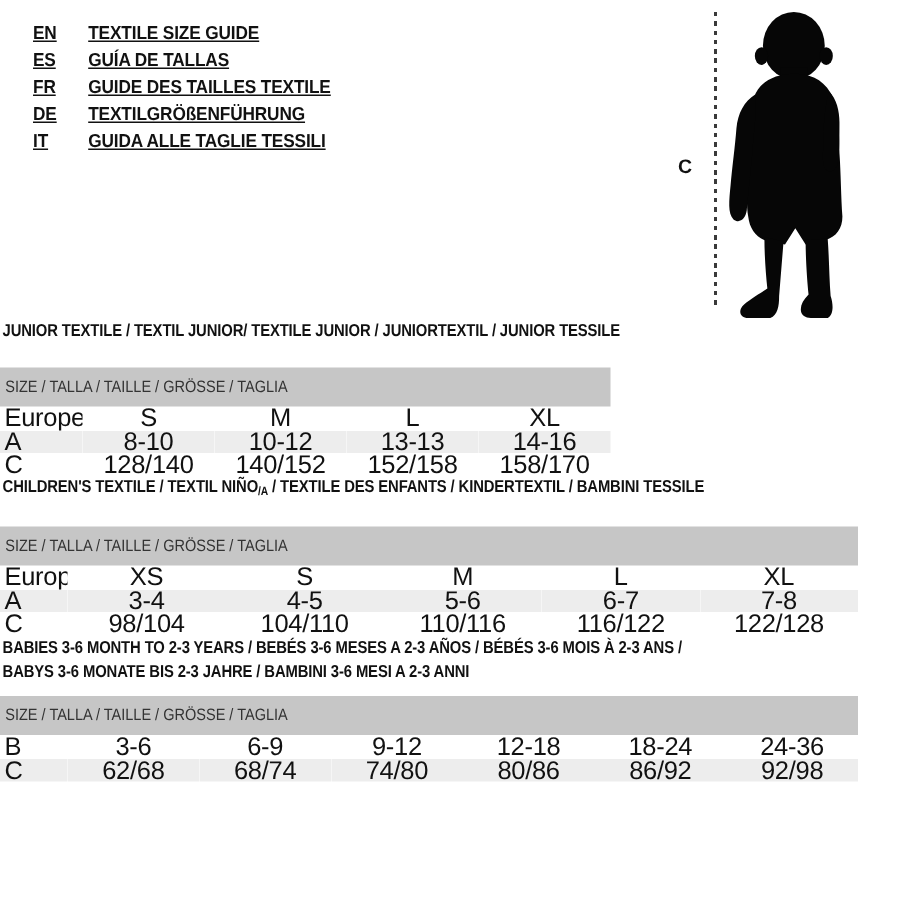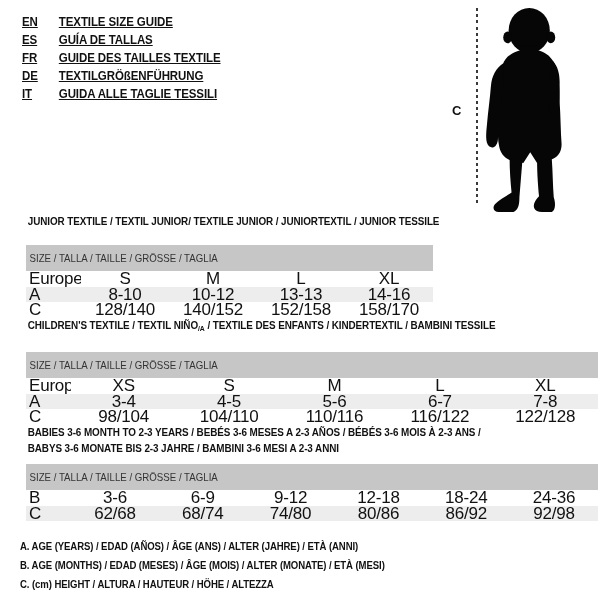--- a/index.html
+++ b/index.html
@@ -24,21 +24,21 @@
 
   
   .measure-label { position: absolute; left: 452px; top: 103px; font-size: 13px; font-weight: bold; }
   .measure-line {
     position: absolute; left: 476px; top: 8px; width: 2px; height: 198px;
     background: repeating-linear-gradient(to bottom, #3a3a3a 0 3px, transparent 3px 6.2px);
   }
   .baby-svg { position: absolute; left: 484px; top: 6px; }
 
   
-  .sec { position: absolute; left: 26px; }
+  .sec { position: absolute; left: 0; }
   .sec-1 { top: 214px; width: 407px; }
   .sec-2 { top: 318px; width: 572px; }
   .sec-3 { top: 424px; width: 572px; }
   .sec-title {
     font-size: 11.5px; font-weight: bold; line-height: 14px; white-space: nowrap;
     letter-spacing: -0.1px; transform: scaleX(0.86); transform-origin: left center;
     padding-left: 2px;
   }
   .sec-3 .sec-title { line-height: 16px; }
   .subsc { font-size: 8px; vertical-align: -2px; }
@@ -226,19 +226,14 @@
         <td>68/74</td>
         <td>74/80</td>
         <td>80/86</td>
         <td>86/92</td>
         <td>92/98</td>
       </tr>
     </tbody>
       </table>
   </section>
 
-  <div class="footnotes">
-    <div class="fn">A. AGE (YEARS) / EDAD (AÑOS) / ÂGE (ANS) / ALTER (JAHRE) / ETÀ (ANNI)</div>
-    <div class="fn">B. AGE (MONTHS) / EDAD (MESES) / ÂGE (MOIS) / ALTER (MONATE) / ETÀ (MESI)</div>
-    <div class="fn">C. (cm) HEIGHT / ALTURA / HAUTEUR / HÖHE / ALTEZZA</div>
-  </div>
 
 </div>
 
 </body></html>

